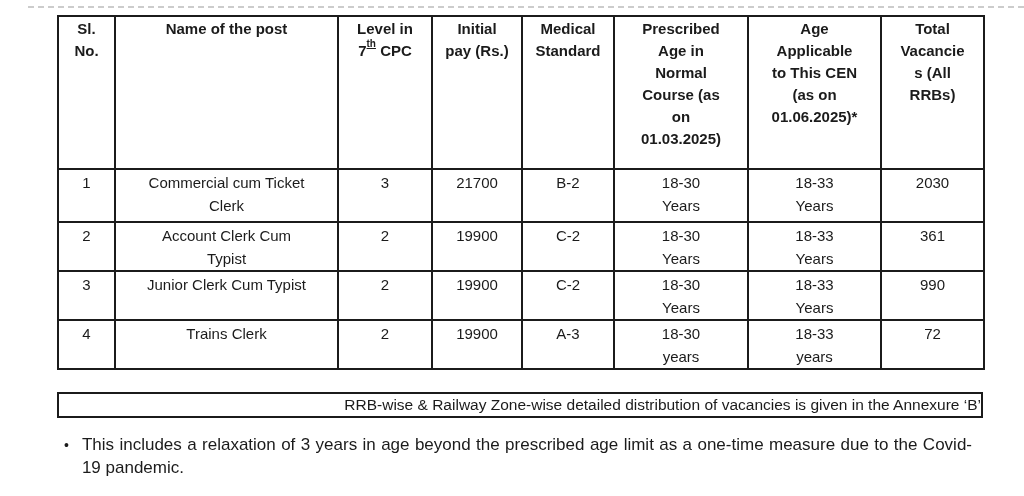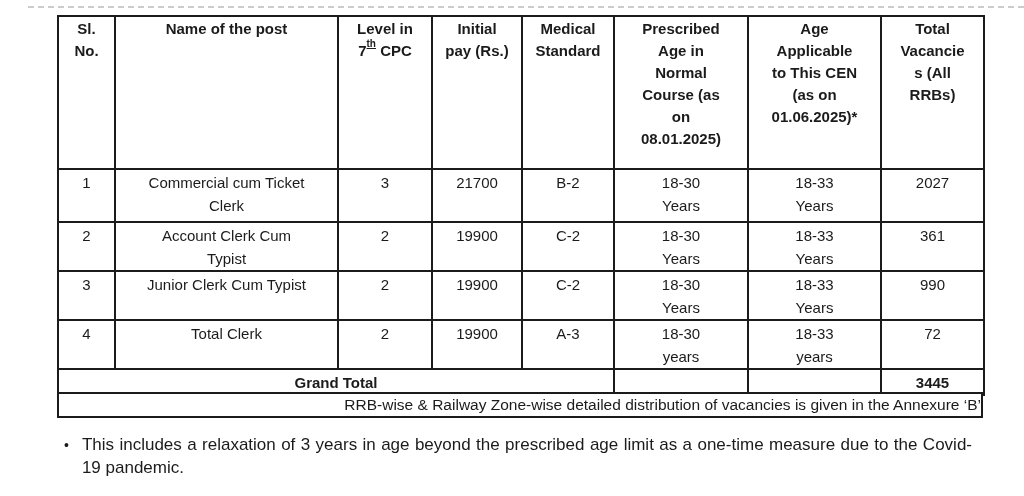--- a/index.html
+++ b/index.html
@@ -131,21 +131,21 @@
 <span><span>7</span><sup class="cpc-sup">th</sup><span> CPC</span></span></th>
         <th>Initial
 pay (Rs.)</th>
         <th class="h-medical">Medical
 Standard</th>
         <th>Prescribed
 Age in
 Normal
 Course (as
 on
-08.01.2025)</th>
+01.03.2025)</th>
         <th>Age
 Applicable
 to This CEN
 (as on
 01.06.2025)*</th>
         <th>Total
 Vacancie
 s (All
 RRBs)</th>
       </tr>
@@ -155,21 +155,21 @@
         <td>1</td>
         <td class="c-name">Commercial cum Ticket
 Clerk</td>
         <td>3</td>
         <td>21700</td>
         <td>B-2</td>
         <td>18-30
 Years</td>
         <td>18-33
 Years</td>
-        <td>2027</td>
+        <td>2030</td>
       </tr>
       <tr style="height:46px">
         <td>2</td>
         <td class="c-name">Account Clerk Cum
 Typist</td>
         <td>2</td>
         <td>19900</td>
         <td>C-2</td>
         <td>18-30
 Years</td>
@@ -184,35 +184,29 @@
         <td>19900</td>
         <td>C-2</td>
         <td>18-30
 Years</td>
         <td>18-33
 Years</td>
         <td>990</td>
       </tr>
       <tr style="height:47px">
         <td>4</td>
-        <td class="c-name">Total Clerk</td>
+        <td class="c-name">Trains Clerk</td>
         <td>2</td>
         <td>19900</td>
         <td>A-3</td>
         <td>18-30
 years</td>
         <td>18-33
 years</td>
         <td>72</td>
-      </tr>
-      <tr style="height:25px">
-        <td colspan="5" class="gt-label">Grand Total</td>
-        <td></td>
-        <td></td>
-        <td class="gt-value">3445</td>
       </tr>
     </tbody>
   </table>
 
   <div class="annexure-note">RRB-wise &amp; Railway Zone-wise detailed distribution of vacancies is given in the Annexure ‘B’</div>
 
   <div class="footnote">
     <span class="bullet-dot">•</span>
     <p>This includes a relaxation of 3 years in age beyond the prescribed age limit as a one-time measure due to the Covid-19 pandemic.</p>
   </div>

